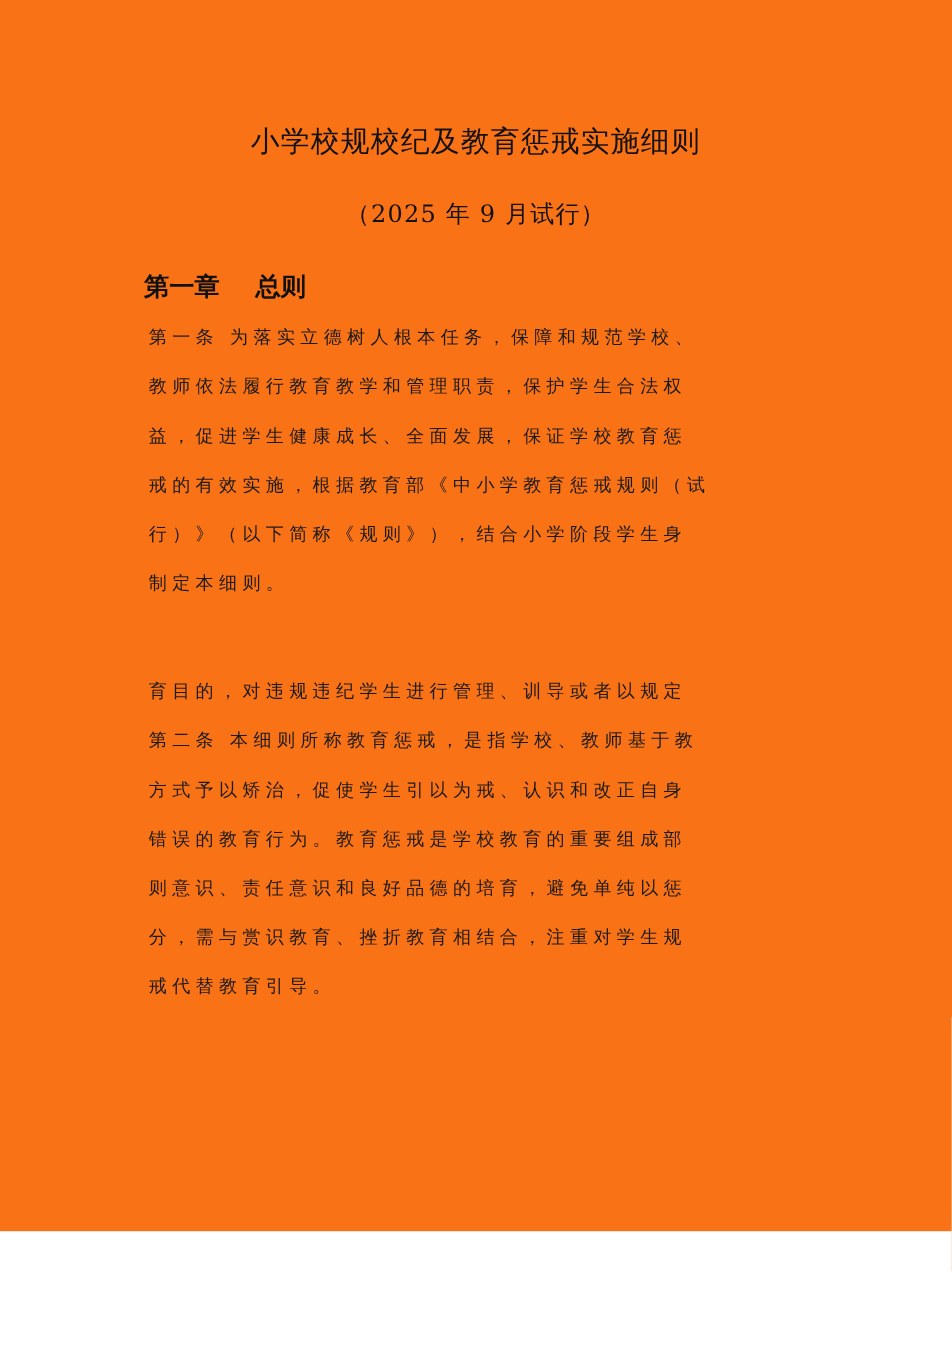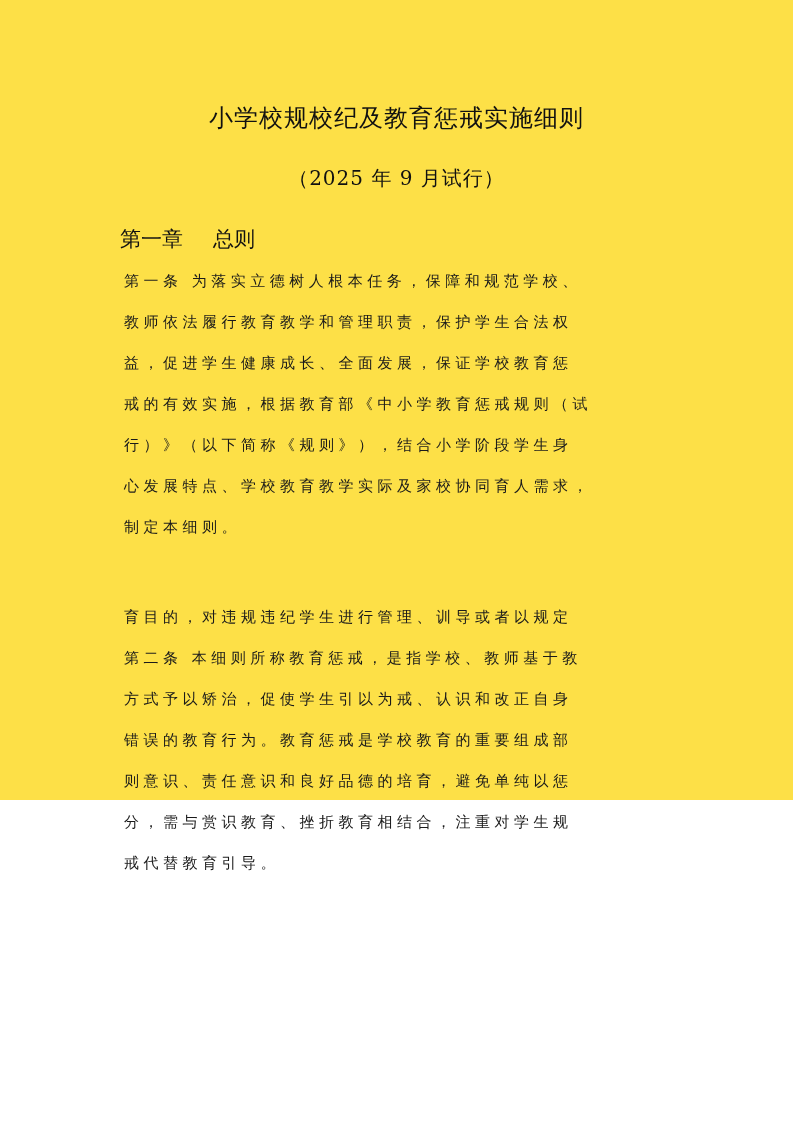--- a/index.html
+++ b/index.html
@@ -11,22 +11,22 @@
       width: 793px;
       height: 1122px;
       position: relative;
       overflow: hidden;
       color: #111111;
       font-family: "DejaVu Serif", "Liberation Serif", serif;
     }
     .page {
       position: absolute;
       left: 0; top: 0;
-      width: 793px; height: 800px;
-      background: #fde047;
+      width: 793px; height: 1026px;
+      background: #f97316;
     }
     .title {
       position: absolute;
       left: 0; width: 793px;
       top: 100px;
       text-align: center;
       font-size: 24px;
       letter-spacing: 1px;
       line-height: 36px;
       font-weight: normal;
@@ -43,21 +43,21 @@
       margin: 0;
     }
     .content {
       position: absolute;
       left: 120px;
       top: 220px;
       width: 556px;
     }
     .chapter {
       font-size: 21px;
-      font-weight: normal;
+      font-weight: bold;
       line-height: 38px;
       height: 38px;
       margin: 0;
       font-family: "DejaVu Sans", "Liberation Sans", sans-serif;
     }
     .chapter .gap { display: inline-block; width: 30px; }
     .para {
       margin: 4px;
       font-size: 15px;
       line-height: 41px;
@@ -86,21 +86,20 @@
     <div class="chapter">
       <span>第一章</span><span class="gap"></span><span>总则</span>
     </div>
 
     <div class="para p1">
       <span class="line">第一条 为落实立德树人根本任务，保障和规范学校、</span>
       <span class="line">教师依法履行教育教学和管理职责，保护学生合法权</span>
       <span class="line">益，促进学生健康成长、全面发展，保证学校教育惩</span>
       <span class="line">戒的有效实施，根据教育部《中小学教育惩戒规则（试</span>
       <span class="line">行）》（以下简称《规则》），结合小学阶段学生身</span>
-      <span class="line">心发展特点、学校教育教学实际及家校协同育人需求，</span>
       <span class="line">制定本细则。</span>
     </div>
 
     <div class="blank"></div>
 
     <div class="para">
       <span class="line">育目的，对违规违纪学生进行管理、训导或者以规定</span>
       <span class="line">第二条 本细则所称教育惩戒，是指学校、教师基于教</span>
       <span class="line">方式予以矫治，促使学生引以为戒、认识和改正自身</span>
       <span class="line">错误的教育行为。教育惩戒是学校教育的重要组成部</span>

